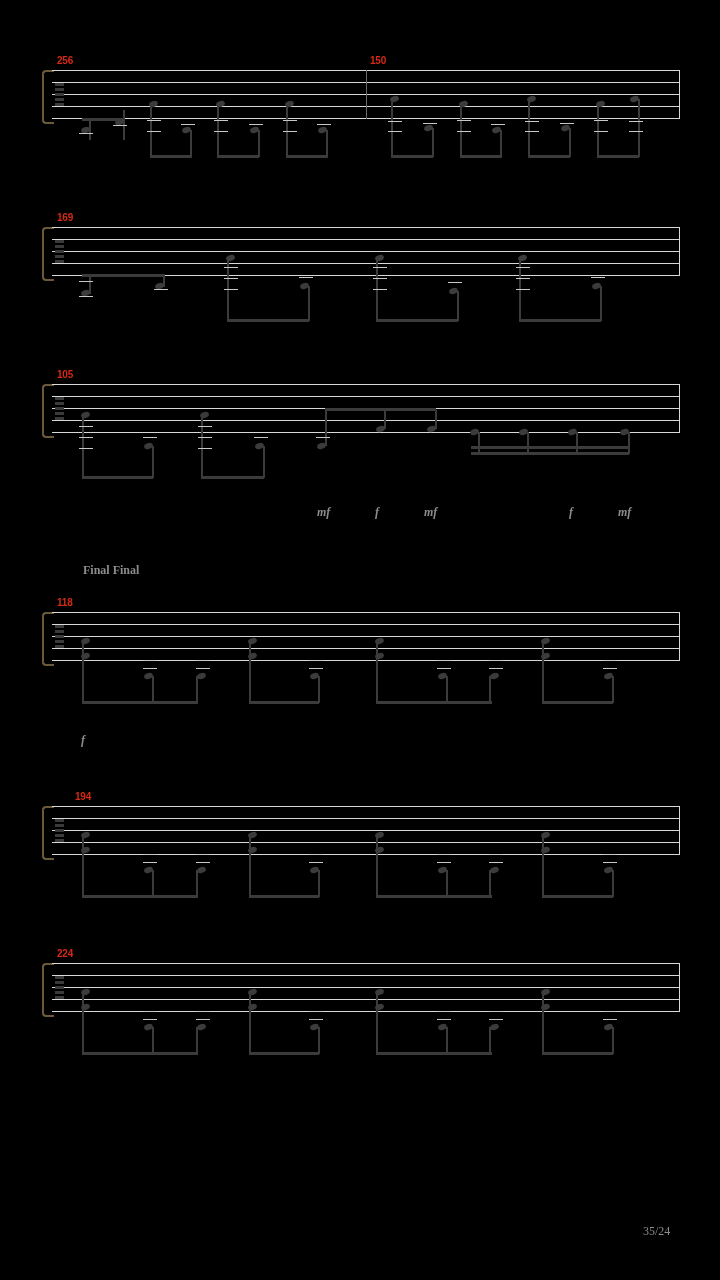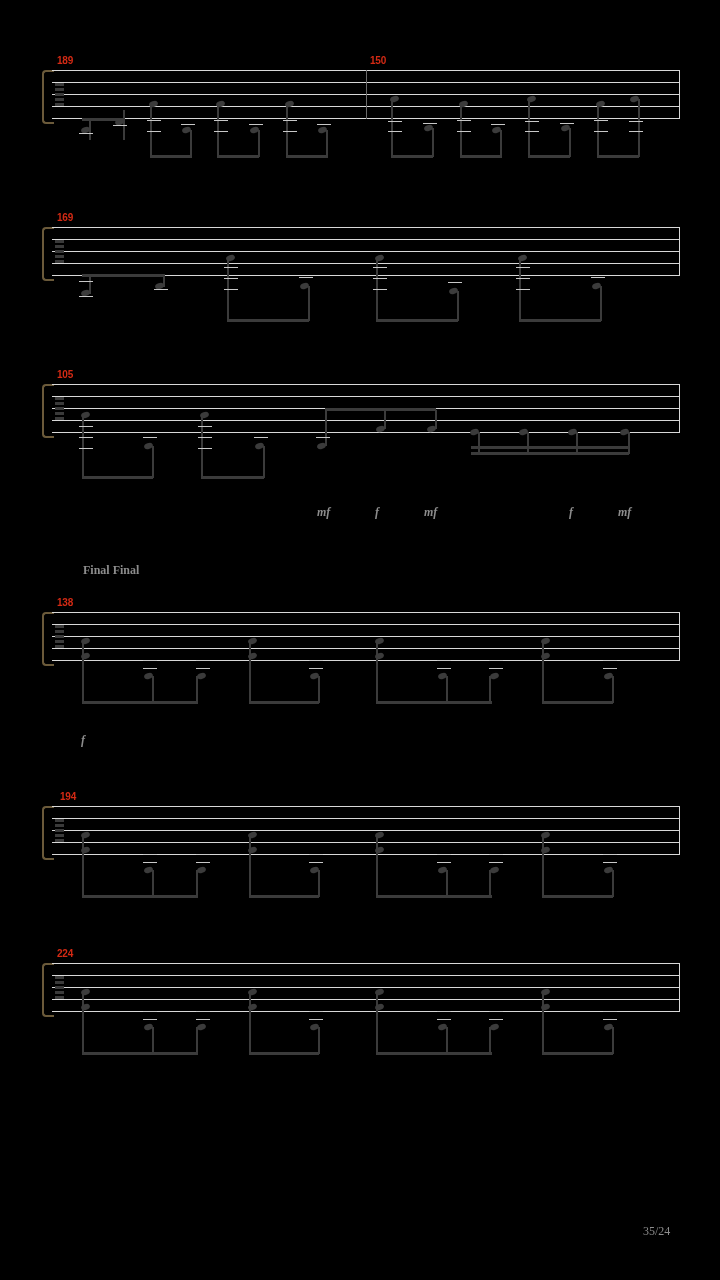--- a/index.html
+++ b/index.html
@@ -115,21 +115,21 @@
     font-family: "Liberation Serif", serif;
     font-size: 12px;
   }
 </style>
 </head>
 <body>
 
 <div class="page">
 
   <div class="system" style="top:0;left:0;width:720px;height:180px;">
-    <div class="measure-num" style="left:57px;top:55px;">189</div>
+    <div class="measure-num" style="left:57px;top:55px;">256</div>
     <div class="measure-num" style="left:370px;top:55px;">150</div>
 
     <div class="brace" style="left:42px;top:70px;height:50px;"></div>
     <div class="staff" style="left:52px;top:70px;width:628px;height:49px;"></div>
     <div class="clef" style="left:55px;top:83px;height:23px;"></div>
     <div class="barline thin-dark" style="left:366px;top:70px;height:49px;"></div>
     <div class="barline" style="left:679px;top:70px;height:49px;"></div>
 
     <div class="note" style="left:81px;top:127px;"></div>
     <div class="stem" style="left:89px;top:118px;height:22px;"></div>
@@ -303,21 +303,21 @@
     <div class="dyn" style="left:317px;top:505px;">mf</div>
     <div class="dyn" style="left:375px;top:505px;">f</div>
     <div class="dyn" style="left:424px;top:505px;">mf</div>
     <div class="dyn" style="left:569px;top:505px;">f</div>
     <div class="dyn" style="left:618px;top:505px;">mf</div>
   </div>
 
   <div class="section-label" style="left:83px;top:563px;">Final Final</div>
 
   <div class="system" style="top:0;left:0;width:720px;height:760px;">
-    <div class="measure-num" style="left:57px;top:597px;">138</div>
+    <div class="measure-num" style="left:57px;top:597px;">118</div>
 
     <div class="brace" style="left:42px;top:612px;height:50px;"></div>
     <div class="staff" style="left:52px;top:612px;width:628px;height:49px;"></div>
     <div class="clef" style="left:55px;top:625px;height:23px;"></div>
     <div class="barline" style="left:679px;top:612px;height:49px;"></div>
 
     <div class="note" style="left:81px;top:638px;"></div>
     <div class="note" style="left:81px;top:653px;"></div>
     <div class="stem" style="left:82px;top:641px;height:62px;"></div>
     <div class="note" style="left:144px;top:673px;"></div>
@@ -358,21 +358,21 @@
     <div class="note" style="left:604px;top:673px;"></div>
     <div class="stem" style="left:612px;top:676px;height:27px;"></div>
     <div class="beam" style="left:542px;top:701px;width:71px;"></div>
     <div class="ledger" style="left:603px;top:660px;width:14px;"></div>
     <div class="ledger" style="left:603px;top:668px;width:14px;"></div>
 
     <div class="dyn" style="left:81px;top:733px;">f</div>
   </div>
 
   <div class="system" style="top:0;left:0;width:720px;height:930px;">
-    <div class="measure-num" style="left:60px;top:791px;">194</div>
+    <div class="measure-num" style="left:75px;top:791px;">194</div>
 
     <div class="brace" style="left:42px;top:806px;height:50px;"></div>
     <div class="staff" style="left:52px;top:806px;width:628px;height:49px;"></div>
     <div class="clef" style="left:55px;top:819px;height:23px;"></div>
     <div class="barline" style="left:679px;top:806px;height:49px;"></div>
 
     <div class="note" style="left:81px;top:832px;"></div>
     <div class="note" style="left:81px;top:847px;"></div>
     <div class="stem" style="left:82px;top:835px;height:62px;"></div>
     <div class="note" style="left:144px;top:867px;"></div>

